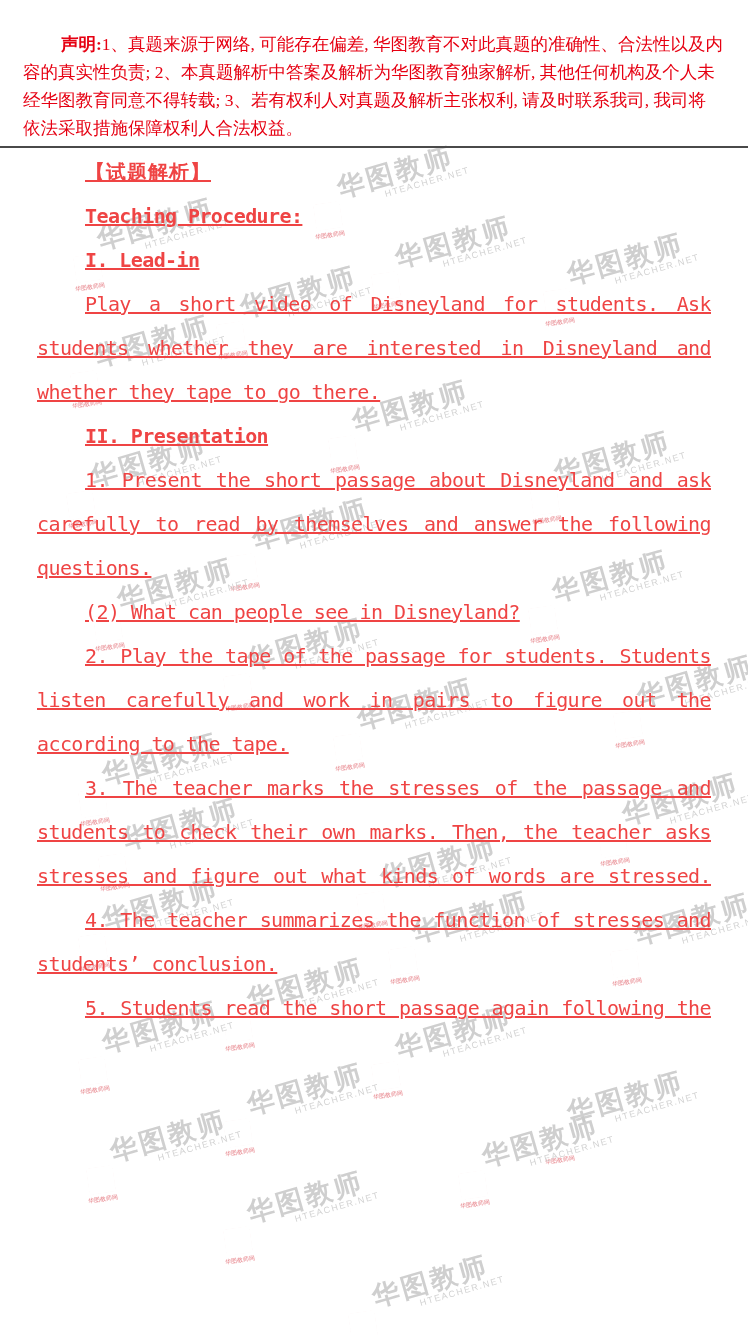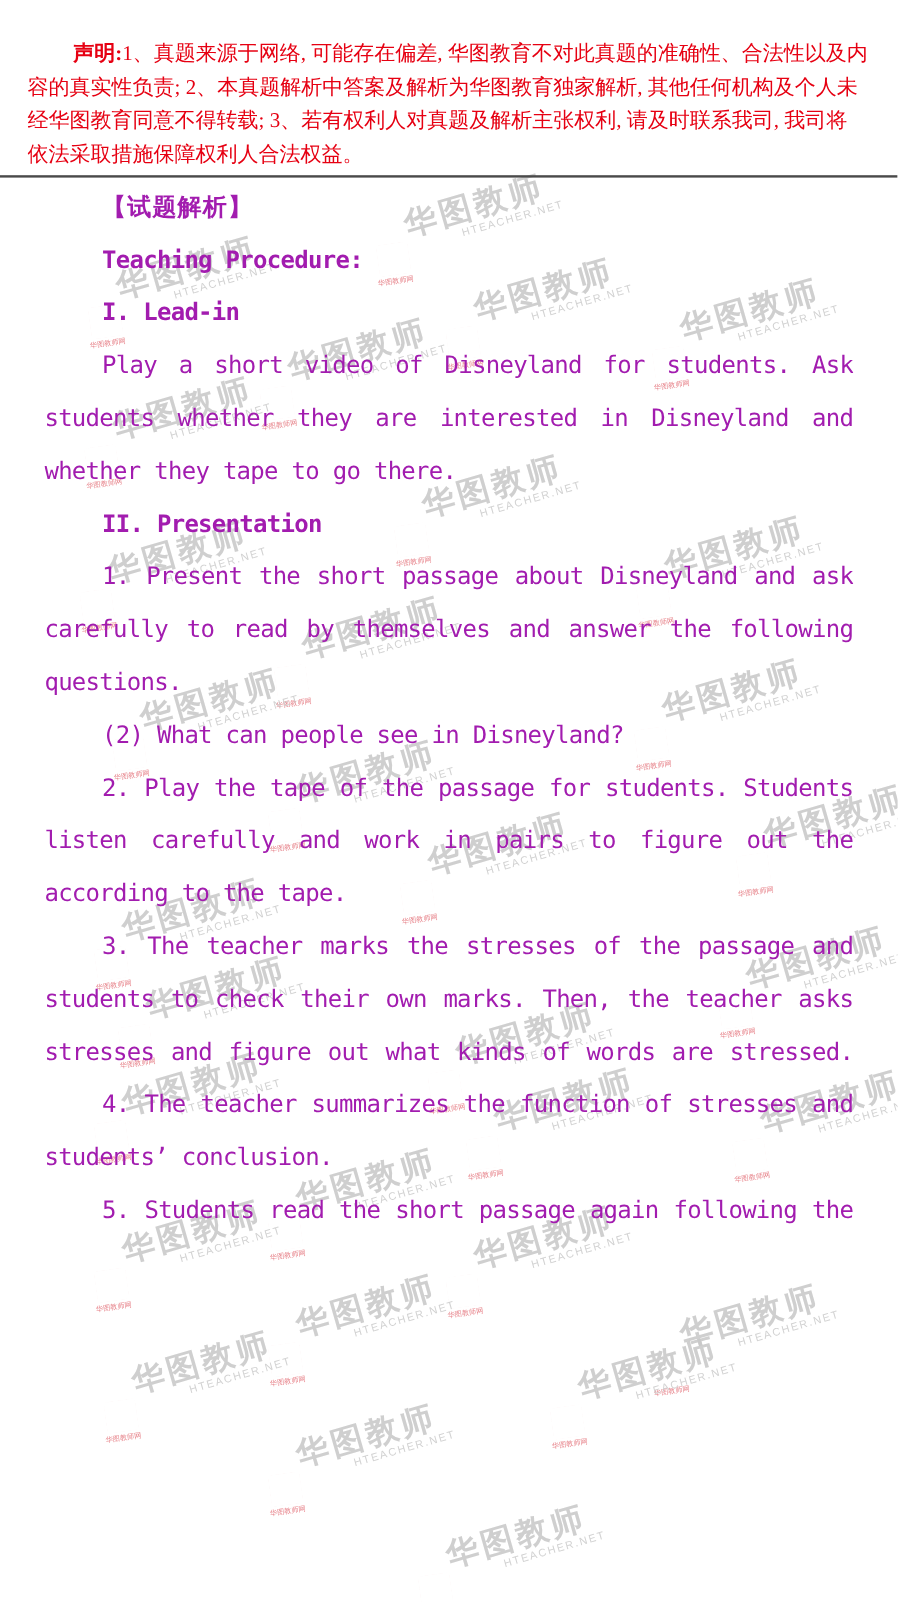--- a/index.html
+++ b/index.html
@@ -18,21 +18,21 @@
   .disclaimer .dline.first{padding-left:38px;}
   .disclaimer b{font-weight:700;}
   .rule{
     position:relative;z-index:3;
     border:none;border-top:2px solid #4a4a4a;margin:4px 0 0 0;width:748px;
   }
   
   .content{
     position:relative;z-index:2;
     padding:2px 37px 0 37px;
-    font-size:20px;line-height:44px;letter-spacing:-0.6px;color:#a21caf;
+    font-size:20px;line-height:44px;letter-spacing:-0.6px;color:#ef4444;text-decoration:underline;
   }
   .content .line{
     text-align:justify;text-align-last:left;
     white-space:normal;height:44px;overflow:hidden;
   }
   .content .line.j{text-align-last:justify;}
   .content .line.ind{padding-left:48px;}
   .content .line.b{font-weight:700;}
   .content .line.cjk{font-family:"DejaVu Sans","Liberation Sans",sans-serif;letter-spacing:1px;}
   

